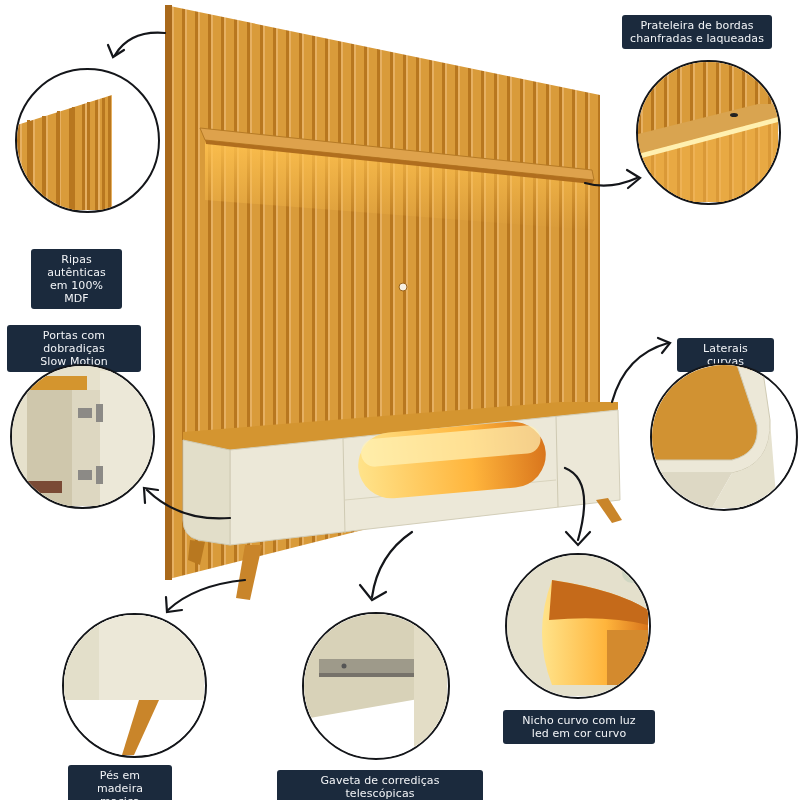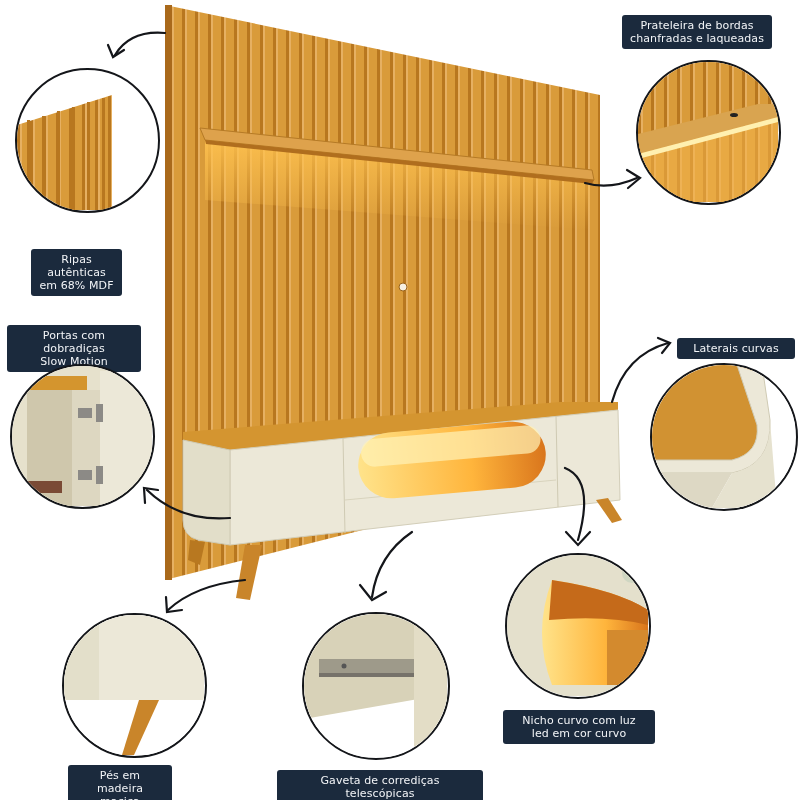--- a/index.html
+++ b/index.html
@@ -90,21 +90,21 @@
         <rect x="25" y="46" width="3" height="94"></rect>
         <rect x="40" y="41" width="3" height="99"></rect>
         <rect x="55" y="37" width="3" height="103"></rect>
         <rect x="70" y="32" width="3" height="108"></rect>
         <rect x="85" y="28" width="3" height="112"></rect>
       </g>
   </svg>
 </div>
 <div class="label" style="left:31px;top:223px;width:91px;margin-top:26px;">
   <div>Ripas autênticas</div>
-  <div>em 68% MDF</div>
+  <div>em 100% MDF</div>
 </div>
 
 <div class="label" style="left:622px;top:15px;width:150px;">
   <div>Prateleira de bordas</div>
   <div>chanfradas e laqueadas</div>
 </div>
 <div class="circle" style="left:636px;top:60px;width:145px;height:145px;">
   <svg width="140" height="140" viewBox="0 0 140 140">
     <rect width="140" height="140" fill="url(#slats)"></rect>
     <polygon points="0,85 140,50 140,140 0,140" fill="#f5b44a"></polygon>
@@ -129,21 +129,21 @@
     <g fill="#8c8a86">
         <rect x="66" y="42" width="14" height="10"></rect>
         <rect x="84" y="38" width="7" height="18"></rect>
         <rect x="66" y="104" width="14" height="10"></rect>
         <rect x="84" y="100" width="7" height="18"></rect>
       </g>
     <rect x="15" y="115" width="35" height="12" fill="#7a4a35"></rect>
   </svg>
 </div>
 
-<div class="label" style="left:677px;top:338px;width:118px;">
+<div class="label" style="left:677px;top:338px;width:97px;">
   <div>Laterais curvas</div>
 </div>
 <div class="circle" style="left:650px;top:363px;width:148px;height:148px;">
   <svg width="143" height="143" viewBox="0 0 143 143">
     <rect width="143" height="143" fill="#fff"></rect>
     <path d="M0,0 L85,0 L100,0 L105,60 Q108,88 80,95 L0,95 Z" fill="#d19232"></path>
     <path d="M85,0 L110,0 L118,55 Q120,100 80,108 L0,108 L0,95 L80,95 Q108,88 105,60 Z" fill="#ece8d8" stroke="#cfcab3"></path>
     <path d="M0,108 L80,108 L60,143 L0,143 Z" fill="#ddd8c4"></path>
     <path d="M80,108 Q120,100 118,55 L125,143 L60,143 Z" fill="#e6e2cf"></path>
   </svg>

